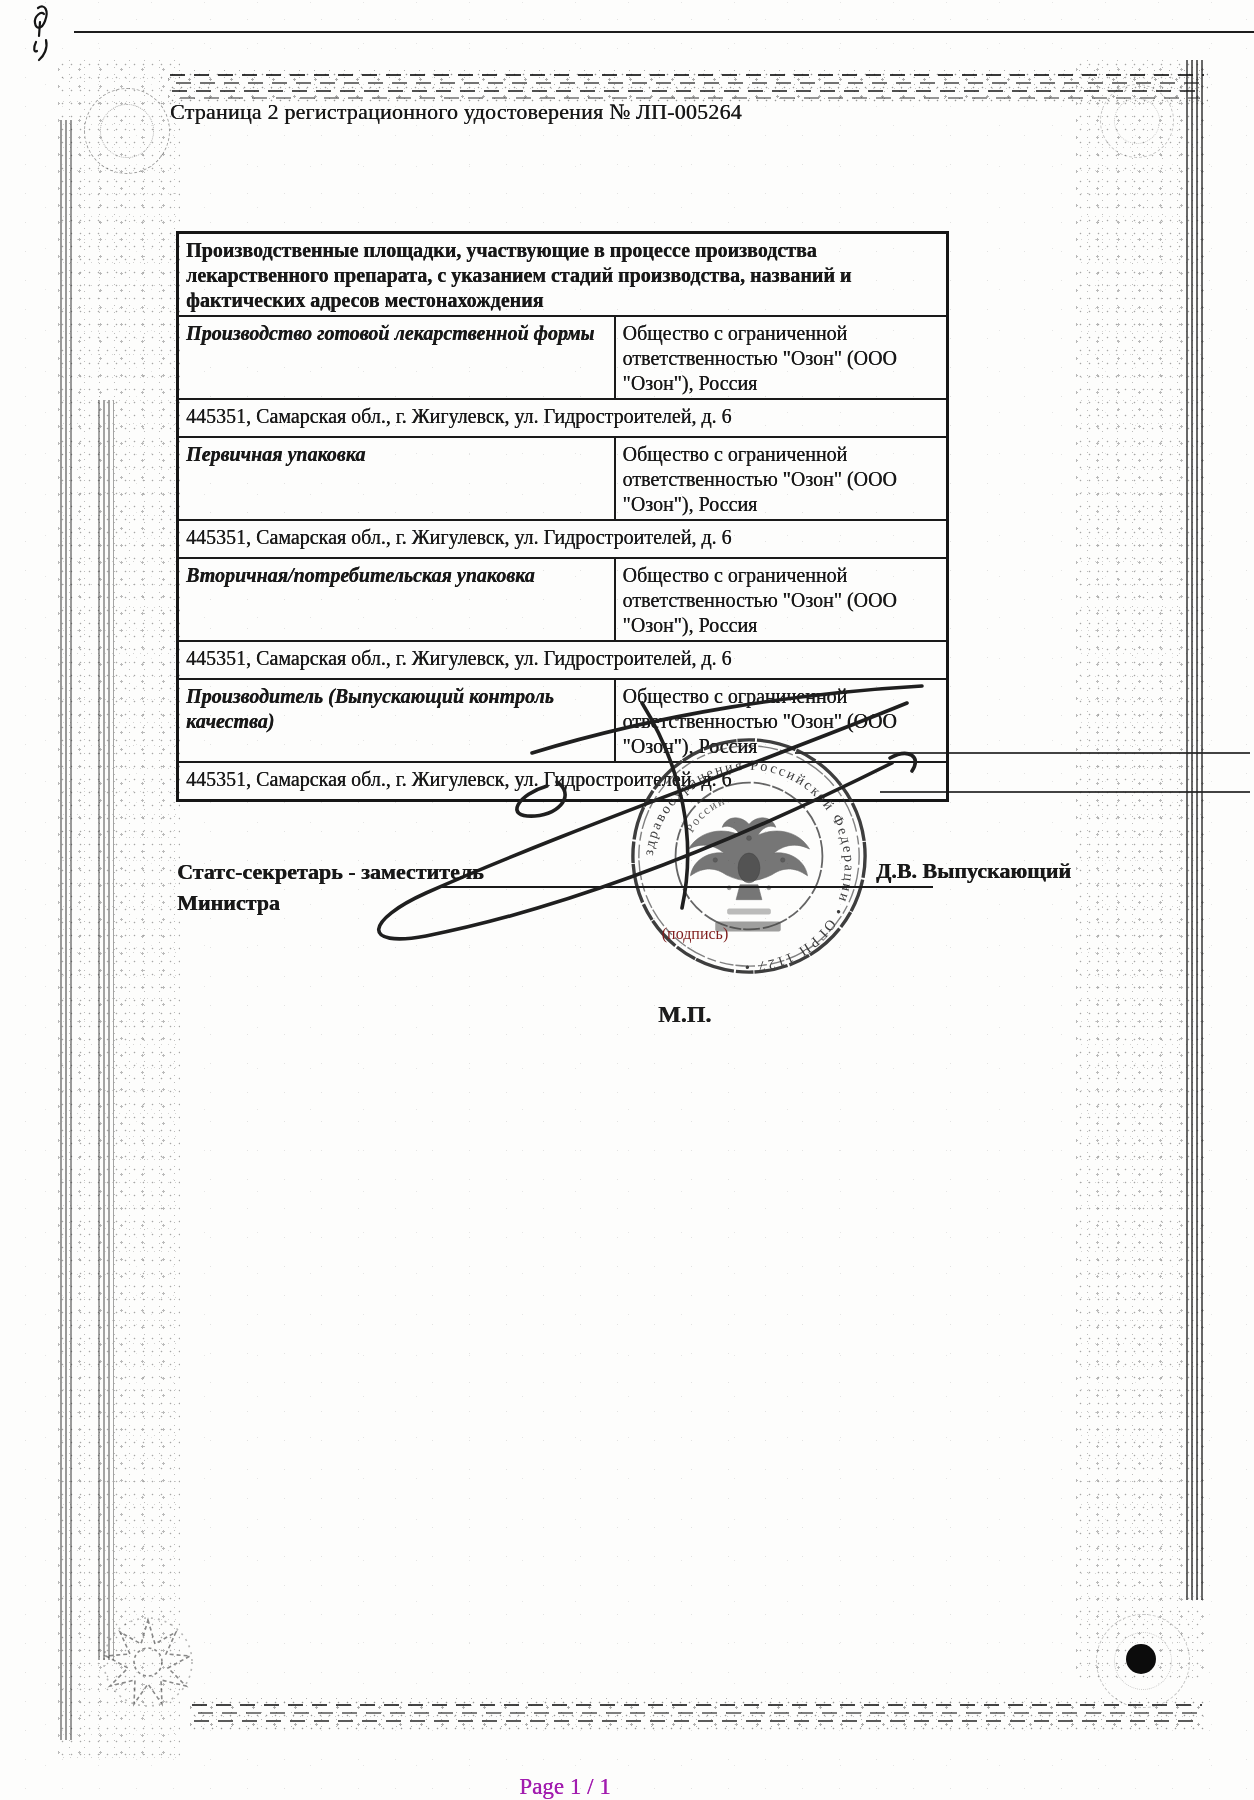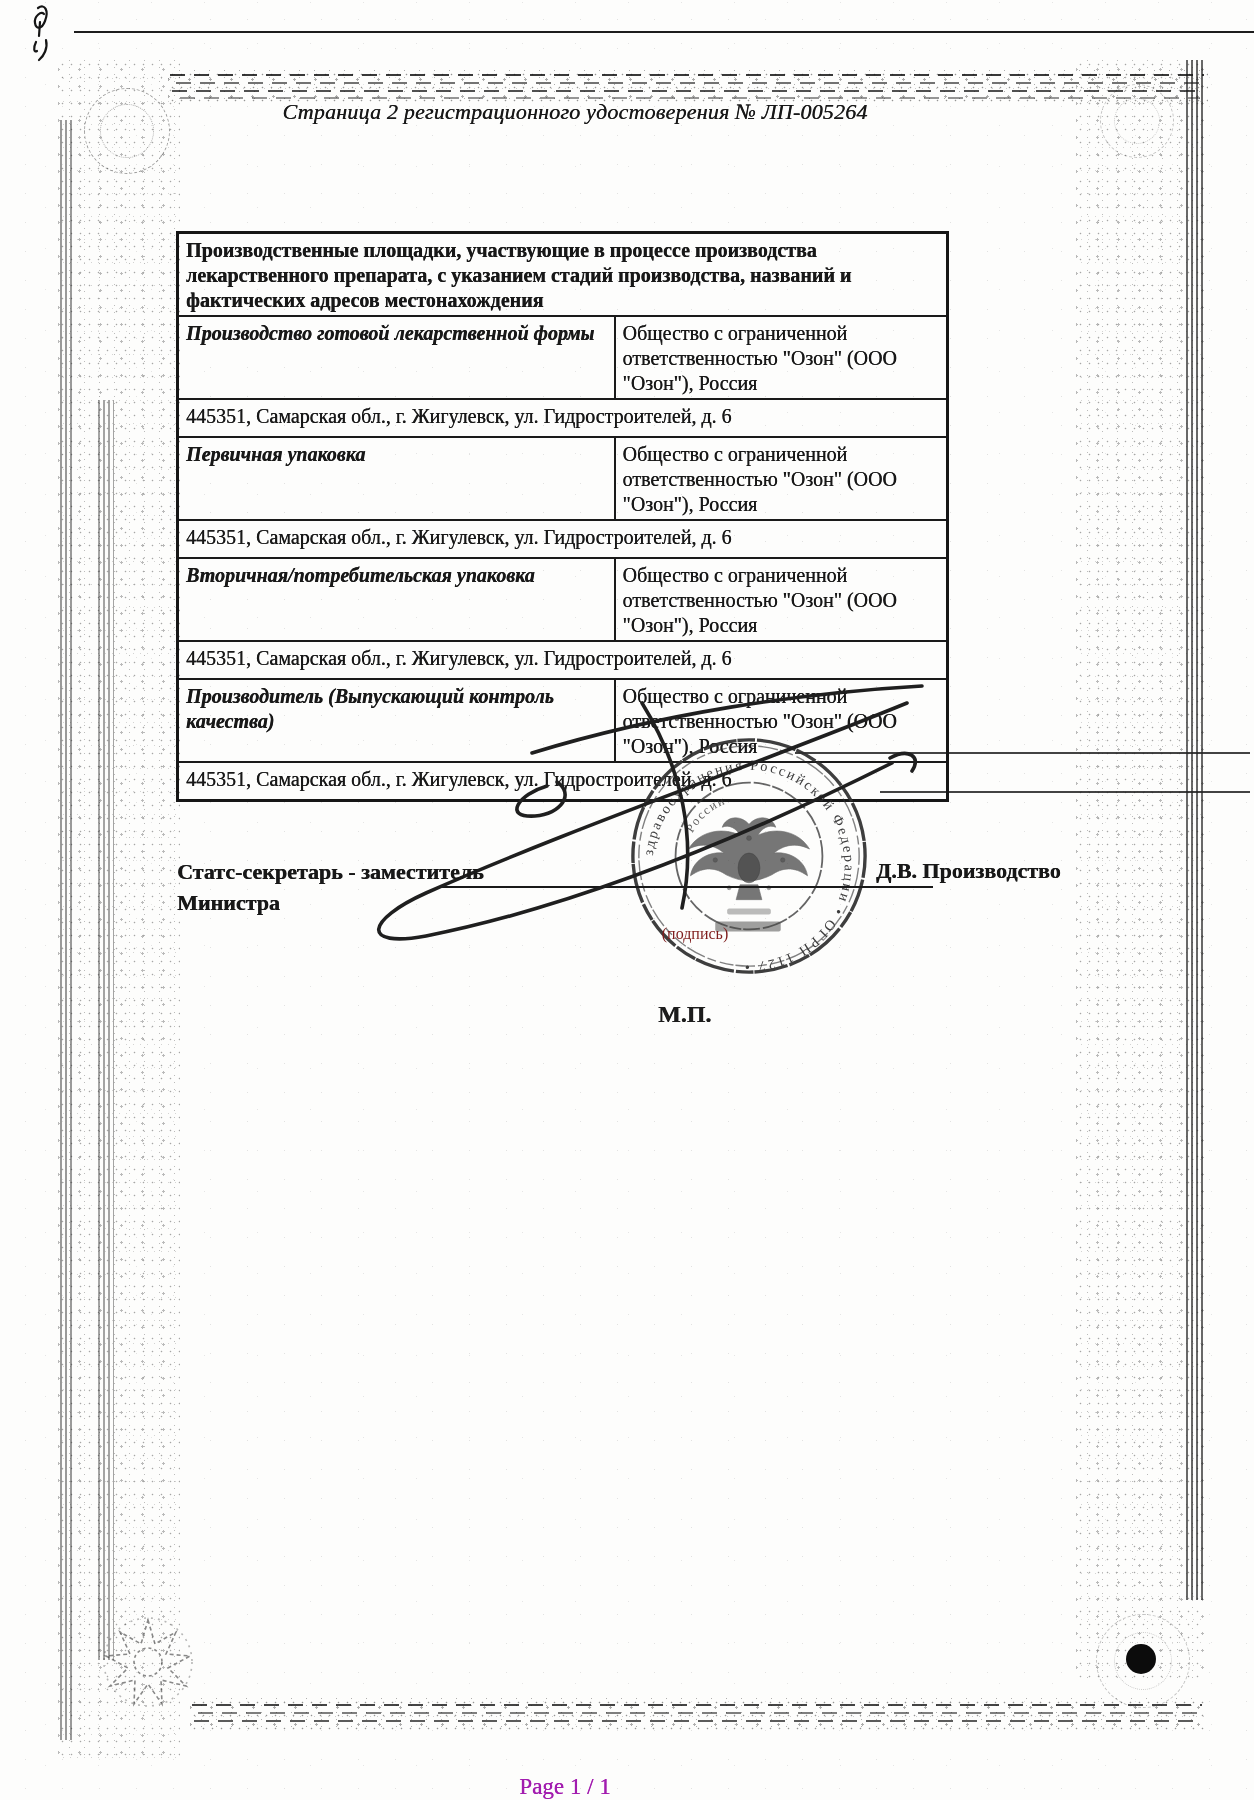--- a/index.html
+++ b/index.html
@@ -25,22 +25,22 @@
   .hrule{position:absolute;background:#1d1d1d;}
   .rosette{position:absolute;border:1.6px dashed rgba(40,40,40,.45);border-radius:50%;}
   .rosette::after{content:"";position:absolute;inset:18%;border:1.2px dotted rgba(40,40,40,.4);border-radius:50%;}
   .page-noise{position:absolute;inset:0;opacity:.10;pointer-events:none;
     background-image:
       radial-gradient(circle, #000 .7px, transparent 1px),
       radial-gradient(circle, #222 .6px, transparent .9px);
     background-size:37px 29px,53px 41px;background-position:7px 5px,19px 23px;}
 
   
-  .page-header{position:absolute;left:170px;top:99px;width:810px;text-align:center;
-    font-size:22px;letter-spacing:.2px;text-shadow:.35px 0 0 currentColor;font-style:italic;}
+  .page-header{position:absolute;left:170px;top:99px;width:810px;text-align:left;
+    font-size:22px;letter-spacing:.2px;text-shadow:.35px 0 0 currentColor;}
   .page-footer{position:absolute;left:170px;top:1774px;width:790px;text-align:center;
     font-size:23px;color:#a21caf;text-shadow:.3px 0 0 currentColor;}
 
   
   .doc-table{position:absolute;left:176px;top:231px;width:770px;border-collapse:collapse;
     table-layout:fixed;font-size:20px;line-height:25px;z-index:2;}
   .doc-table td{border:2px solid #1a1a1a;vertical-align:top;padding:4px 7px 2px 7px;
     text-shadow:.35px 0 0 currentColor;}
   .doc-table{border:3px solid #161616;}
   .t-title td{font-weight:700;height:74px;}
@@ -161,21 +161,21 @@
   </table>
 
   <div class="artifact-line" style="left:795px;top:752px;width:455px;"></div>
   <div class="artifact-line" style="left:880px;top:791px;width:370px;"></div>
 
   <div class="sig-title">
     <span>Статс-секретарь - заместитель</span><br>
     <span>Министра</span>
   </div>
   <div class="sig-line"></div>
-  <div class="signer-name">Д.В. Производство</div>
+  <div class="signer-name">Д.В. Выпускающий</div>
   <div class="sig-caption">(подпись)</div>
   <div class="seal-caption">М.П.</div>
 
   <svg class="stamp-svg" viewBox="0 0 260 260">
     <defs>
       <path id="ringpath" d="M 33 130 A 97 97 0 1 1 32.9 131"></path>
       <path id="innerpath" d="M 66 130 A 64 64 0 1 1 65.9 131"></path>
     </defs>
     <g fill="none" stroke="#2e2e2e">
       <circle cx="130" cy="130" r="117" stroke-width="3.4" stroke-dasharray="22 2 34 1 18 2 40 1"></circle>

